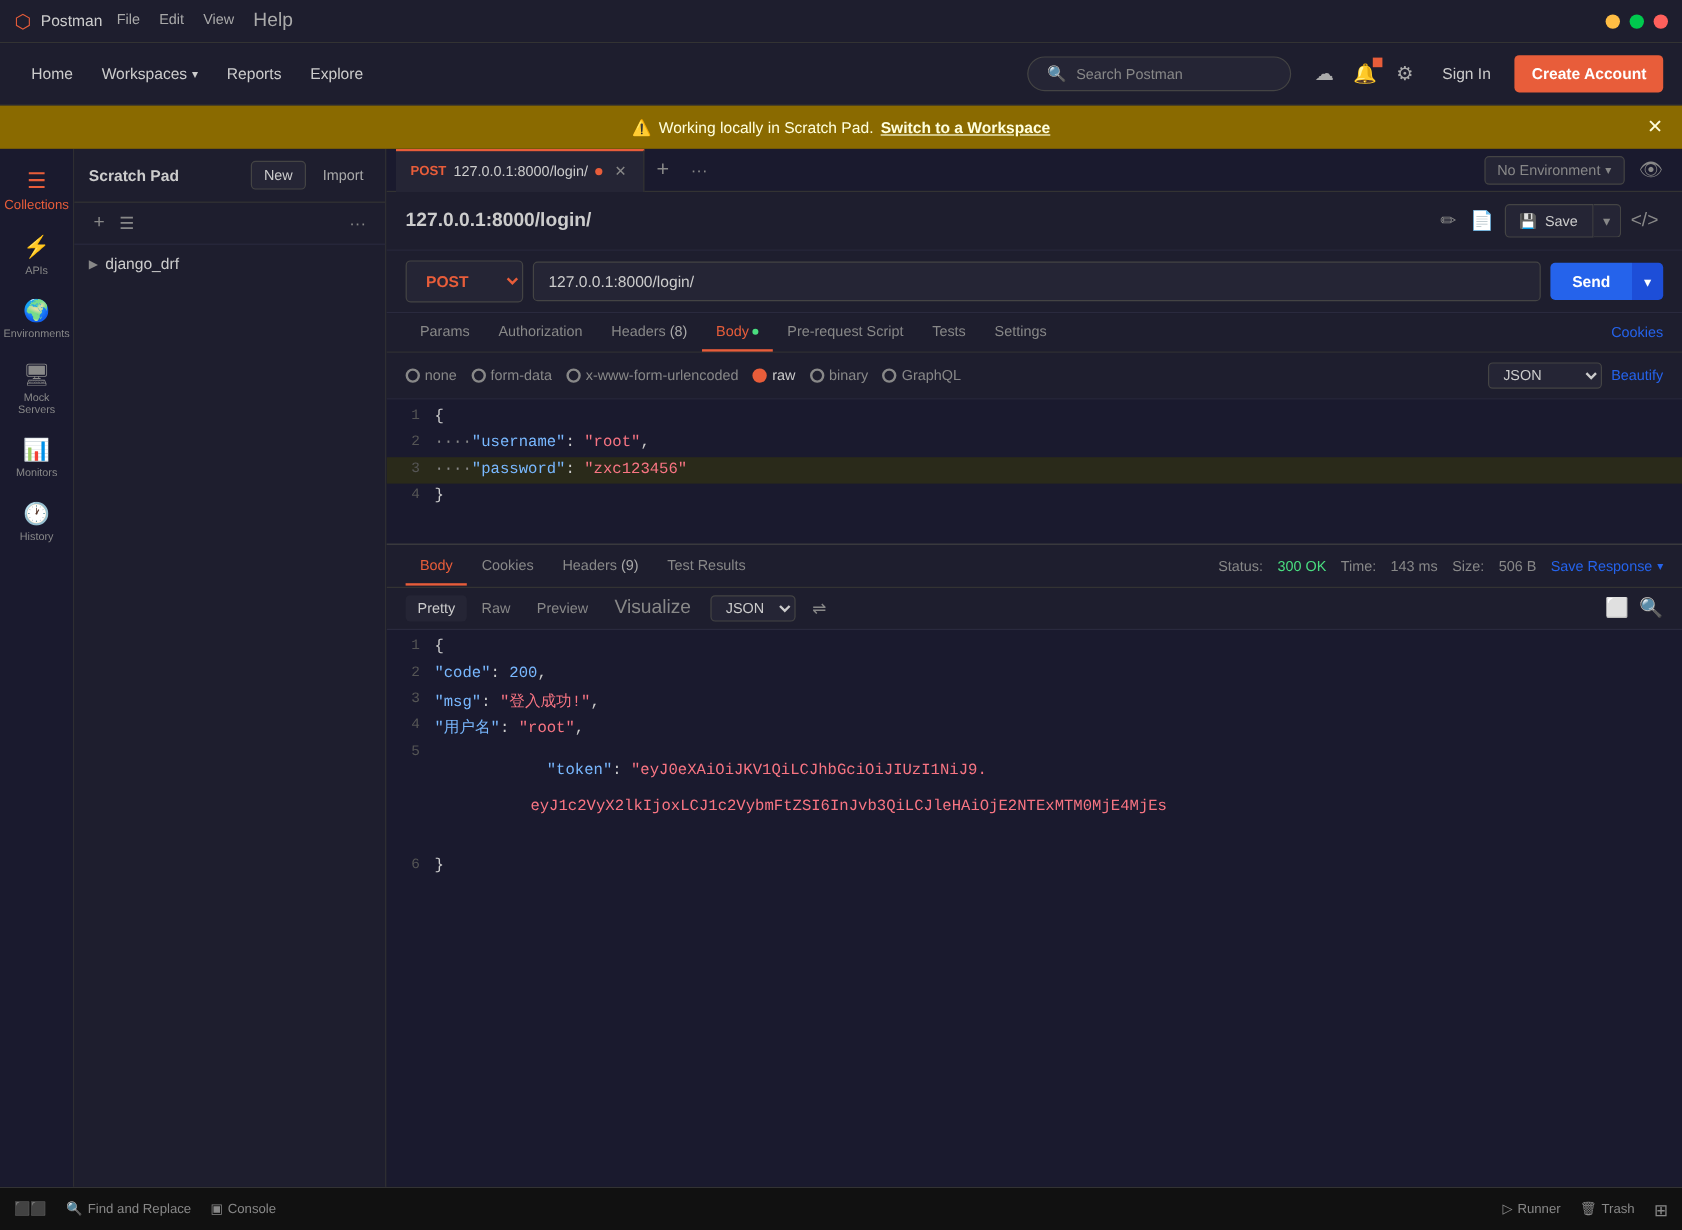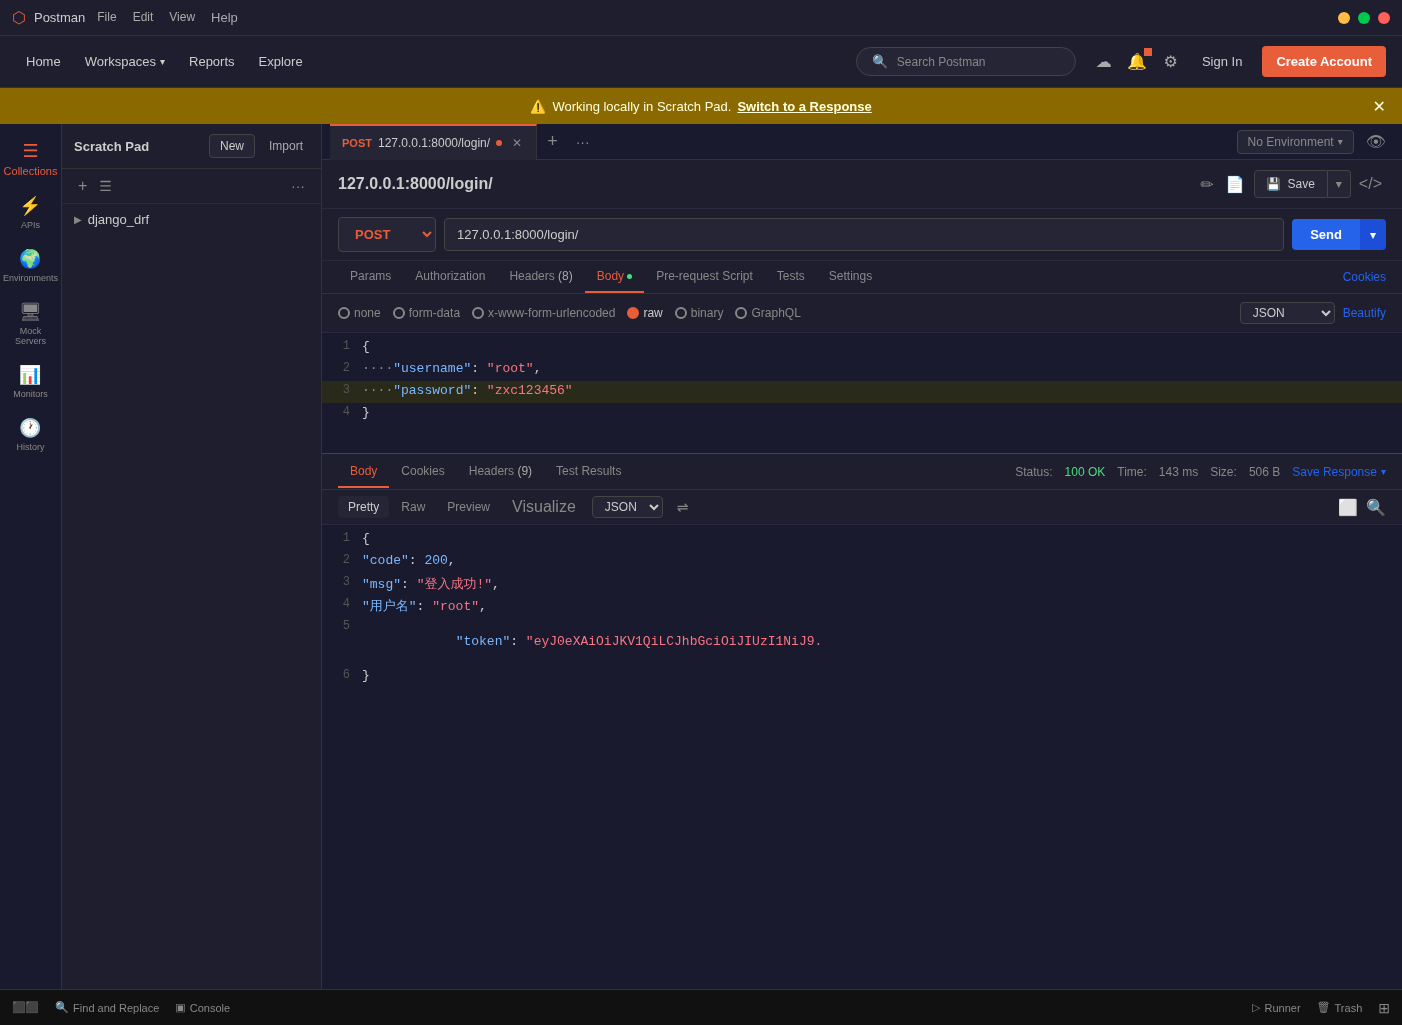--- a/index.html
+++ b/index.html
@@ -8,21 +8,21 @@
 </head>
 <body>
 
 <div style="background:#1e1e2e; height:36px; display:flex; align-items:center; padding:0 12px; gap:8px; border-bottom:1px solid #333;">
   <span style="color:#e85d3a; font-size:16px;">⬡</span>
   <span style="font-size:13px; color:#ccc;">Postman</span>
   <div style="display:flex; gap:16px; margin-left:4px;">
     <span style="font-size:12px; color:#aaa; cursor:pointer;">File</span>
     <span style="font-size:12px; color:#aaa; cursor:pointer;">Edit</span>
     <span style="font-size:12px; color:#aaa; cursor:pointer;">View</span>
-    <span style="font-size:13px; color:#aaa; cursor:pointer;">Help</span>
+    <span style="font-size:16px; color:#aaa; cursor:pointer;">Help</span>
   </div>
   <div style="margin-left:auto; display:flex; gap:8px;">
     <div style="width:12px; height:12px; border-radius:50%; background:#ffbd44; cursor:pointer;"></div>
     <div style="width:12px; height:12px; border-radius:50%; background:#00ca4e; cursor:pointer;"></div>
     <div style="width:12px; height:12px; border-radius:50%; background:#ff605c; cursor:pointer;"></div>
   </div>
 </div>
 
 <div style="background:#1e1e2e; height:52px; display:flex; align-items:center; padding:0 16px; gap:4px; border-bottom:1px solid #333;">
   <span style="font-size:13px; color:#ccc; cursor:pointer; padding:6px 10px; border-radius:4px;">Home</span>
@@ -46,21 +46,21 @@
     </button>
     <button style="background:none; border:none; color:#aaa; cursor:pointer; font-size:16px; padding:4px;">⚙</button>
     <button style="background:none; border:none; color:#ccc; cursor:pointer; font-size:13px; padding:6px 12px;">Sign In</button>
     <button style="background:#e85d3a; color:#fff; border:none; border-radius:4px; padding:8px 14px; cursor:pointer; font-size:13px; font-weight:600;">Create Account</button>
   </div>
 </div>
 
 <div style="background:#8a6a00; color:#ffd; padding:8px 16px; display:flex; align-items:center; justify-content:center; gap:6px; font-size:13px; position:relative; height:36px;">
   <span>⚠️</span>
   <span>Working locally in Scratch Pad.</span>
-  <span style="color:#ffd; font-weight:700; text-decoration:underline; cursor:pointer;">Switch to a Response</span>
+  <span style="color:#ffd; font-weight:700; text-decoration:underline; cursor:pointer;">Switch to a Workspace</span>
   <button style="position:absolute; right:16px; background:none; border:none; color:#ffd; cursor:pointer; font-size:16px;">✕</button>
 </div>
 
 <div style="display:flex; height:calc(1025px - 36px - 52px - 36px - 36px);">
 
   <div style="width:62px; background:#1a1a2e; border-right:1px solid #333; display:flex; flex-direction:column; align-items:center; padding:8px 0; gap:2px;">
     <div style="display:flex; flex-direction:column; align-items:center; padding:8px 4px; cursor:pointer; border-radius:6px; width:54px; gap:3px; color:#e85d3a;">
       <span style="font-size:18px;">☰</span>
       <span style="font-size:11px; text-align:left;">Collections</span>
     </div>
@@ -212,21 +212,21 @@
 
     <div style="flex:1; display:flex; flex-direction:column; background:#1a1a2e; overflow:hidden; border-top:1px solid #444;">
 
       <div style="display:flex; align-items:center; padding:0 16px; border-bottom:1px solid #333; background:#1e1e2e; height:36px;">
         <div style="padding:8px 12px; font-size:12px; color:#e85d3a; cursor:pointer; border-bottom:2px solid #e85d3a;">Body</div>
         <div style="padding:8px 12px; font-size:12px; color:#888; cursor:pointer; border-bottom:2px solid transparent;">Cookies</div>
         <div style="padding:8px 12px; font-size:12px; color:#888; cursor:pointer; border-bottom:2px solid transparent;">Headers <span style="color:#aaa;">(9)</span></div>
         <div style="padding:8px 12px; font-size:12px; color:#888; cursor:pointer; border-bottom:2px solid transparent;">Test Results</div>
         <div style="margin-left:auto; display:flex; align-items:center; gap:12px; font-size:12px;">
           <span style="color:#888;">Status:</span>
-          <span style="color:#4ade80;">100 OK</span>
+          <span style="color:#4ade80;">300 OK</span>
           <span style="color:#888;">Time:</span>
           <span style="color:#888;">143 ms</span>
           <span style="color:#888;">Size:</span>
           <span style="color:#888;">506 B</span>
           <button style="color:#2563eb; font-size:12px; cursor:pointer; background:none; border:none; display:flex; align-items:center; gap:4px;">Save Response <span style="font-size:10px;">▾</span></button>
         </div>
       </div>
 
       <div style="display:flex; align-items:center; gap:2px; padding:4px 16px; border-bottom:1px solid #2a2a3e; background:#1e1e2e;">
         <button style="padding:4px 10px; font-size:12px; color:#ccc; cursor:pointer; border-radius:4px; background:#252535; border:none;">Pretty</button>
@@ -259,20 +259,21 @@
           <span style="padding:2px 0;"><span style="color:#ccc;">    </span><span style="color:#79b8ff;">"msg"</span><span style="color:#ccc;">: </span><span style="color:#f97583;">"登入成功!"</span><span style="color:#ccc;">,</span></span>
         </div>
         <div style="display:flex; min-height:22px;">
           <span style="color:#555; min-width:40px; text-align:right; padding:2px 12px 2px 0; font-size:12px; user-select:none;">4</span>
           <span style="padding:2px 0;"><span style="color:#ccc;">    </span><span style="color:#79b8ff;">"用户名"</span><span style="color:#ccc;">: </span><span style="color:#f97583;">"root"</span><span style="color:#ccc;">,</span></span>
         </div>
         <div style="display:flex; min-height:22px; align-items:flex-start;">
           <span style="color:#555; min-width:40px; text-align:right; padding:2px 12px 2px 0; font-size:12px; user-select:none; flex-shrink:0;">5</span>
           <span style="padding:2px 0; word-break:break-all; white-space:pre-wrap;">
             <span style="color:#79b8ff;">"token"</span><span style="color:#ccc;">: </span><span style="color:#f97583;">"eyJ0eXAiOiJKV1QiLCJhbGciOiJIUzI1NiJ9.</span>
+            <span style="color:#f97583; display:block; padding-left:80px;">eyJ1c2VyX2lkIjoxLCJ1c2VybmFtZSI6InJvb3QiLCJleHAiOjE2NTExMTM0MjE4MjEs</span>
           </span>
         </div>
         <div style="display:flex; min-height:22px;">
           <span style="color:#555; min-width:40px; text-align:right; padding:2px 12px 2px 0; font-size:12px; user-select:none;">6</span>
           <span style="padding:2px 0; color:#ccc;">}</span>
         </div>
       </div>
     </div>
 
   </div>

